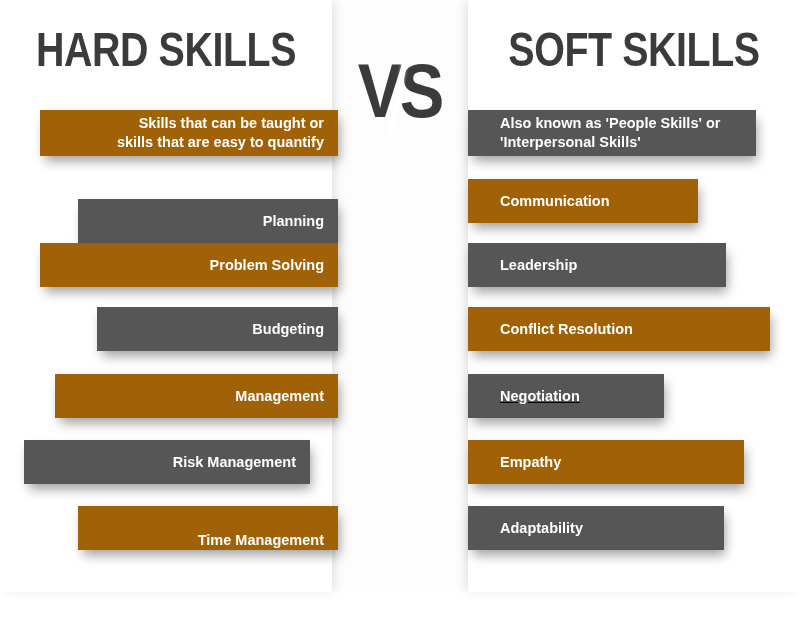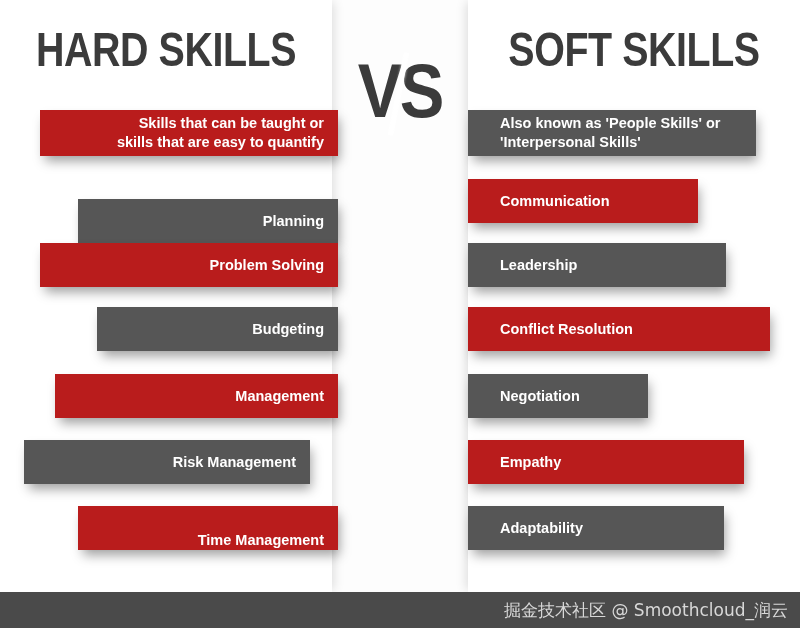--- a/index.html
+++ b/index.html
@@ -108,21 +108,21 @@
   
   .bar {
     position: absolute;
     height: 44px;
     display: flex;
     align-items: center;
     box-sizing: border-box;
     z-index: 4;
     box-shadow: 3px 7px 11px -2px rgba(0,0,0,0.38);
   }
-  .bar.blue  { background: #b91c1c; }
+  .bar.blue  { background: #a16207; }
   .bar.gray  { background: #565656; }
 
   .bar .bar-label {
     font-size: 14.5px;
     font-weight: bold;
     color: #ffffff;
     line-height: 19px;
     white-space: pre-line;
   }
 
@@ -216,28 +216,25 @@
       </div>
       <div class="bar blue side-right" style="top: 179px; left: 468px; width: 230px;">
         <span class="bar-label">Communication</span>
       </div>
       <div class="bar gray side-right" style="top: 243px; left: 468px; width: 258px;">
         <span class="bar-label">Leadership</span>
       </div>
       <div class="bar blue side-right" style="top: 307px; left: 468px; width: 302px;">
         <span class="bar-label">Conflict Resolution</span>
       </div>
-      <div class="bar gray side-right" style="top: 374px; left: 468px; width: 180px;">
+      <div class="bar gray side-right" style="top: 374px; left: 468px; width: 196px; text-decoration: underline;">
         <span class="bar-label">Negotiation</span>
       </div>
       <div class="bar blue side-right" style="top: 440px; left: 468px; width: 276px;">
         <span class="bar-label">Empathy</span>
       </div>
       <div class="bar gray side-right" style="top: 506px; left: 468px; width: 256px; text-align: center;">
         <span class="bar-label">Adaptability</span>
       </div>
     </div>
 
-  <div class="footer-bar">
-    <span class="footer-text">掘金技术社区 @ Smoothcloud_润云</span>
-  </div>
 
 </div>
 
 </body></html>

